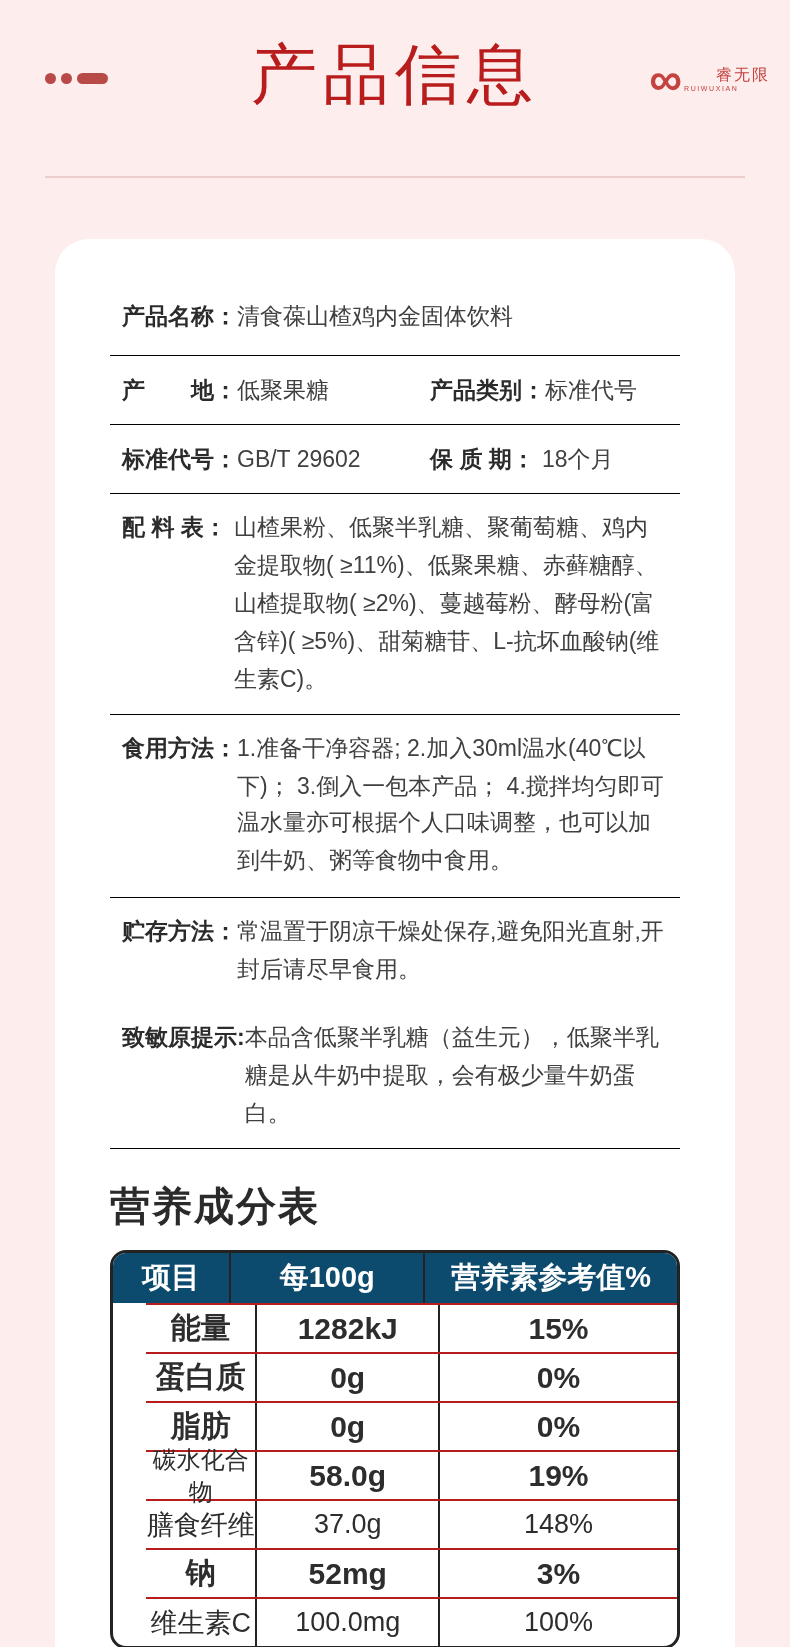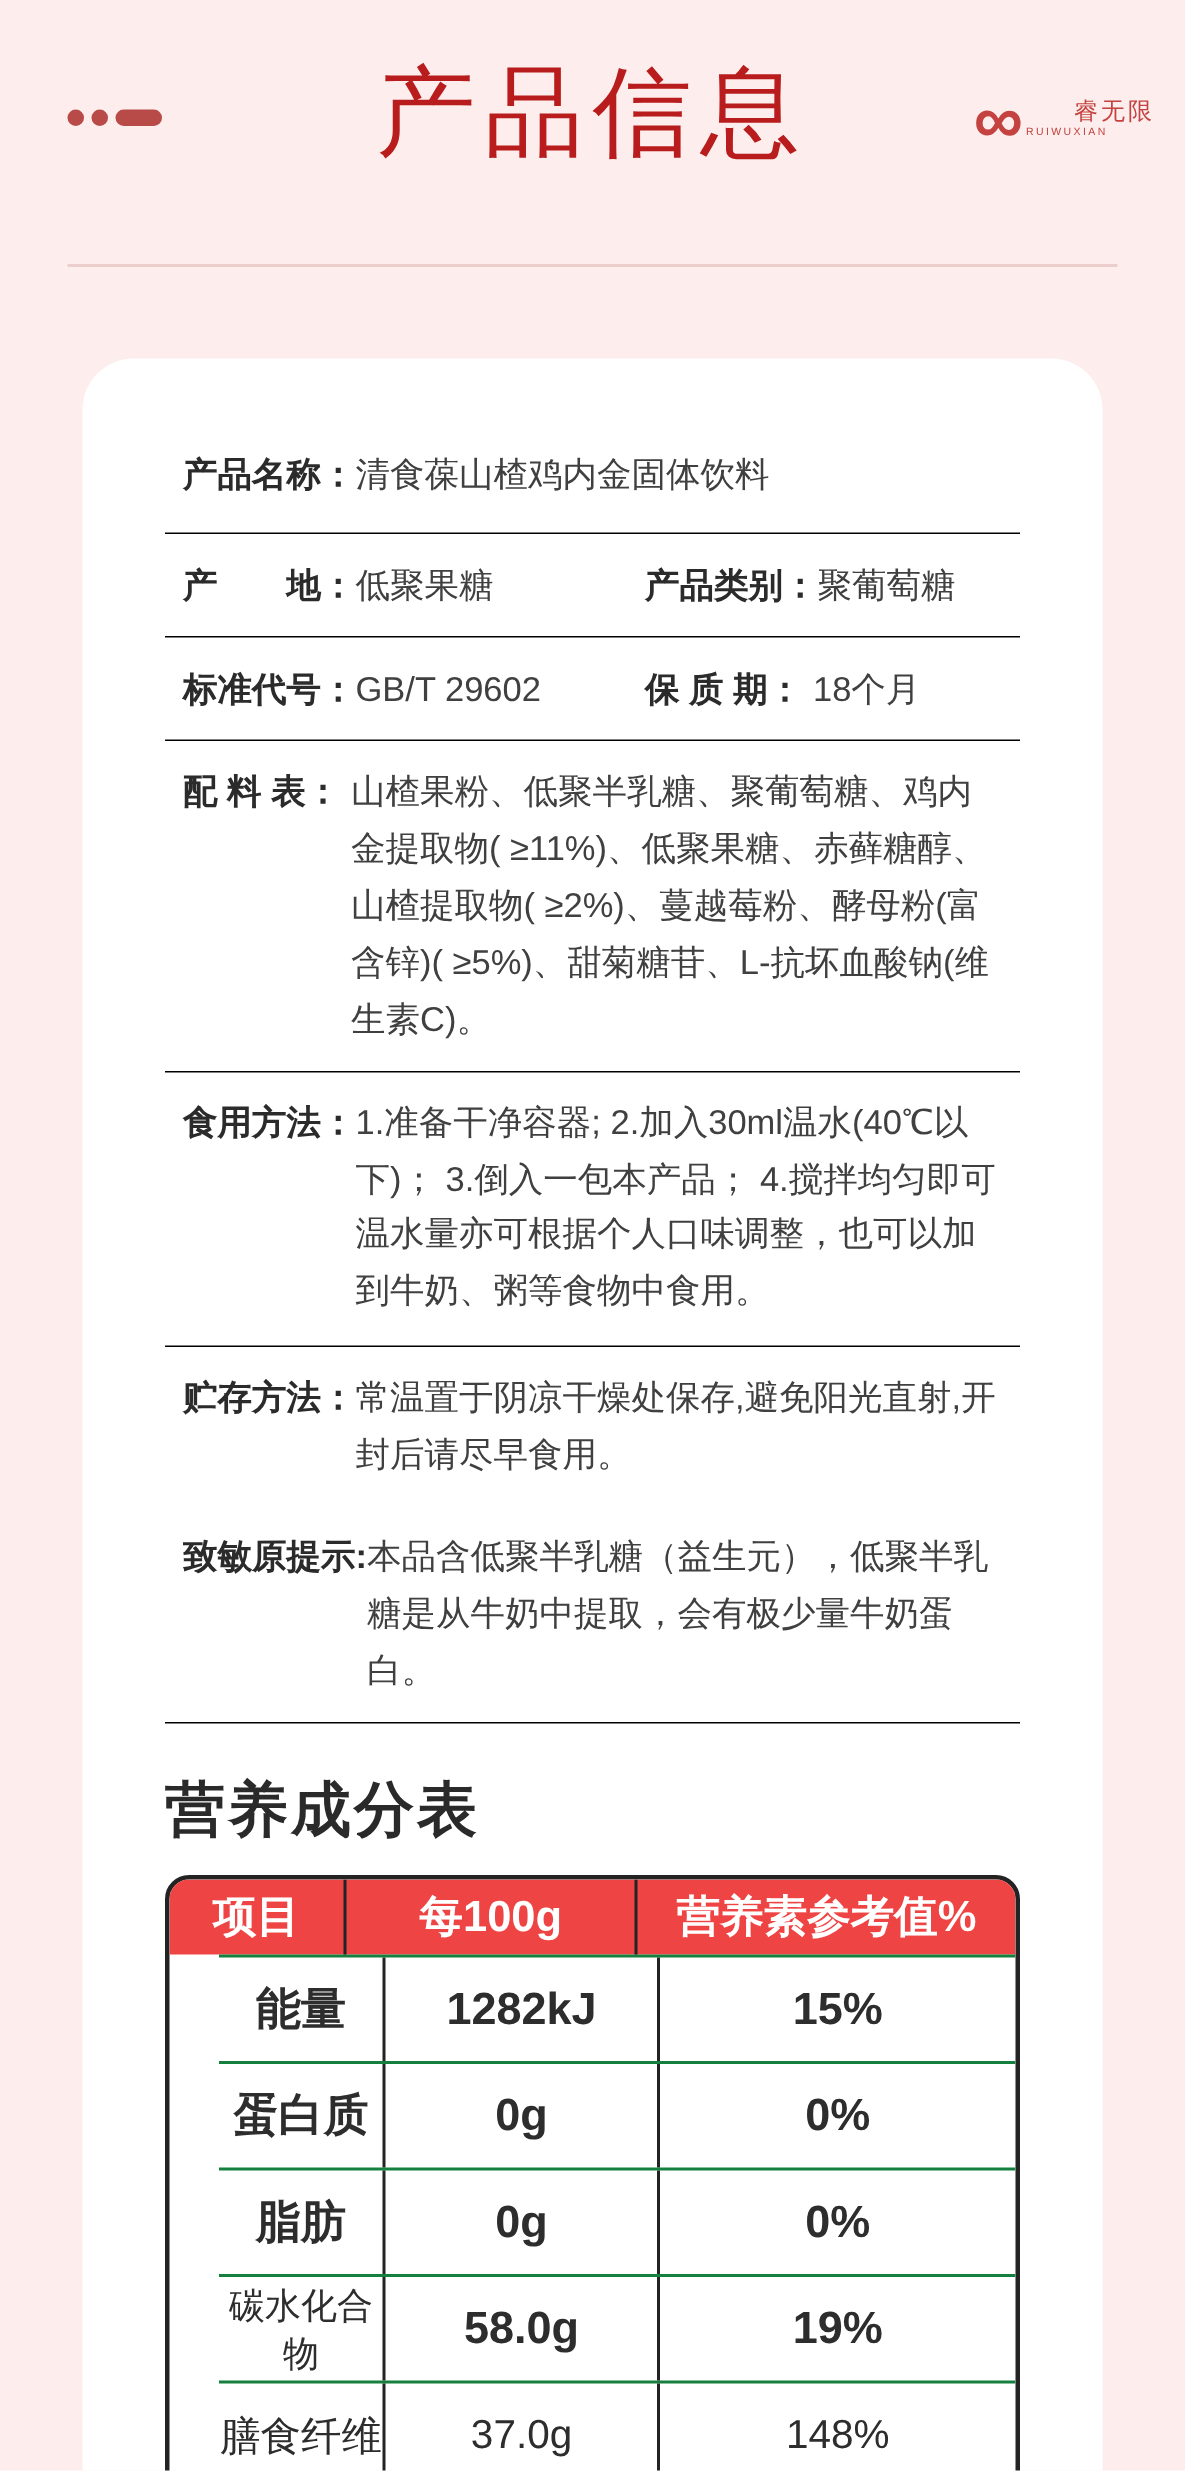--- a/index.html
+++ b/index.html
@@ -94,23 +94,23 @@
   .ncell {
     display: flex; align-items: center; justify-content: center;
     text-align: center;
     border-left: 2px solid #232323;
     color: #2d2d2d;
   }
   .ncell:first-child { border-left: none; }
   .c1 { width: 20.6%; }
   .c2 { width: 34.4%; }
   .c3 { width: 45%; }
-  .nrow.nheader { background: #ef4444; height: 50px; }
+  .nrow.nheader { background: #0c4a6e; height: 50px; }
   .nheader .ncell { color: #ffffff; font-weight: bold; font-size: 29px; }
-  .nrow.ndata { height: 71px; border-top: 2px solid #15803d; margin-left: 33px; }
+  .nrow.ndata { height: 49px; border-top: 2px solid #b91c1c; margin-left: 33px; }
   .ndata .ncell { font-size: 30px; }
   .nrow.bold .ncell { font-weight: bold; }
   .nrow.thin .ncell { font-weight: normal; font-size: 27px; }
   .ncell.name-small { font-size: 24px; font-weight: normal; }
   .ncell.val-bold { font-weight: bold; font-size: 30px; }
 </style>
 </head>
 <body>
 
 <div class="header">
@@ -137,21 +137,21 @@
     <span class="info-value">清食葆山楂鸡内金固体饮料</span>
   </div>
 
   <div class="info-row pair-row">
     <span class="pair pair-1">
       <span class="info-label">产　　地：</span>
       <span class="info-value">低聚果糖</span>
     </span>
     <span class="pair pair-2">
       <span class="info-label">产品类别：</span>
-      <span class="info-value">聚葡萄糖</span>
+      <span class="info-value">标准代号</span>
     </span>
   </div>
 
   <div class="info-row pair-row">
     <span class="pair pair-1">
       <span class="info-label">标准代号：</span>
       <span class="info-value">GB/T 29602</span>
     </span>
     <span class="pair pair-2">
       <span class="info-label">保 质 期：</span>

